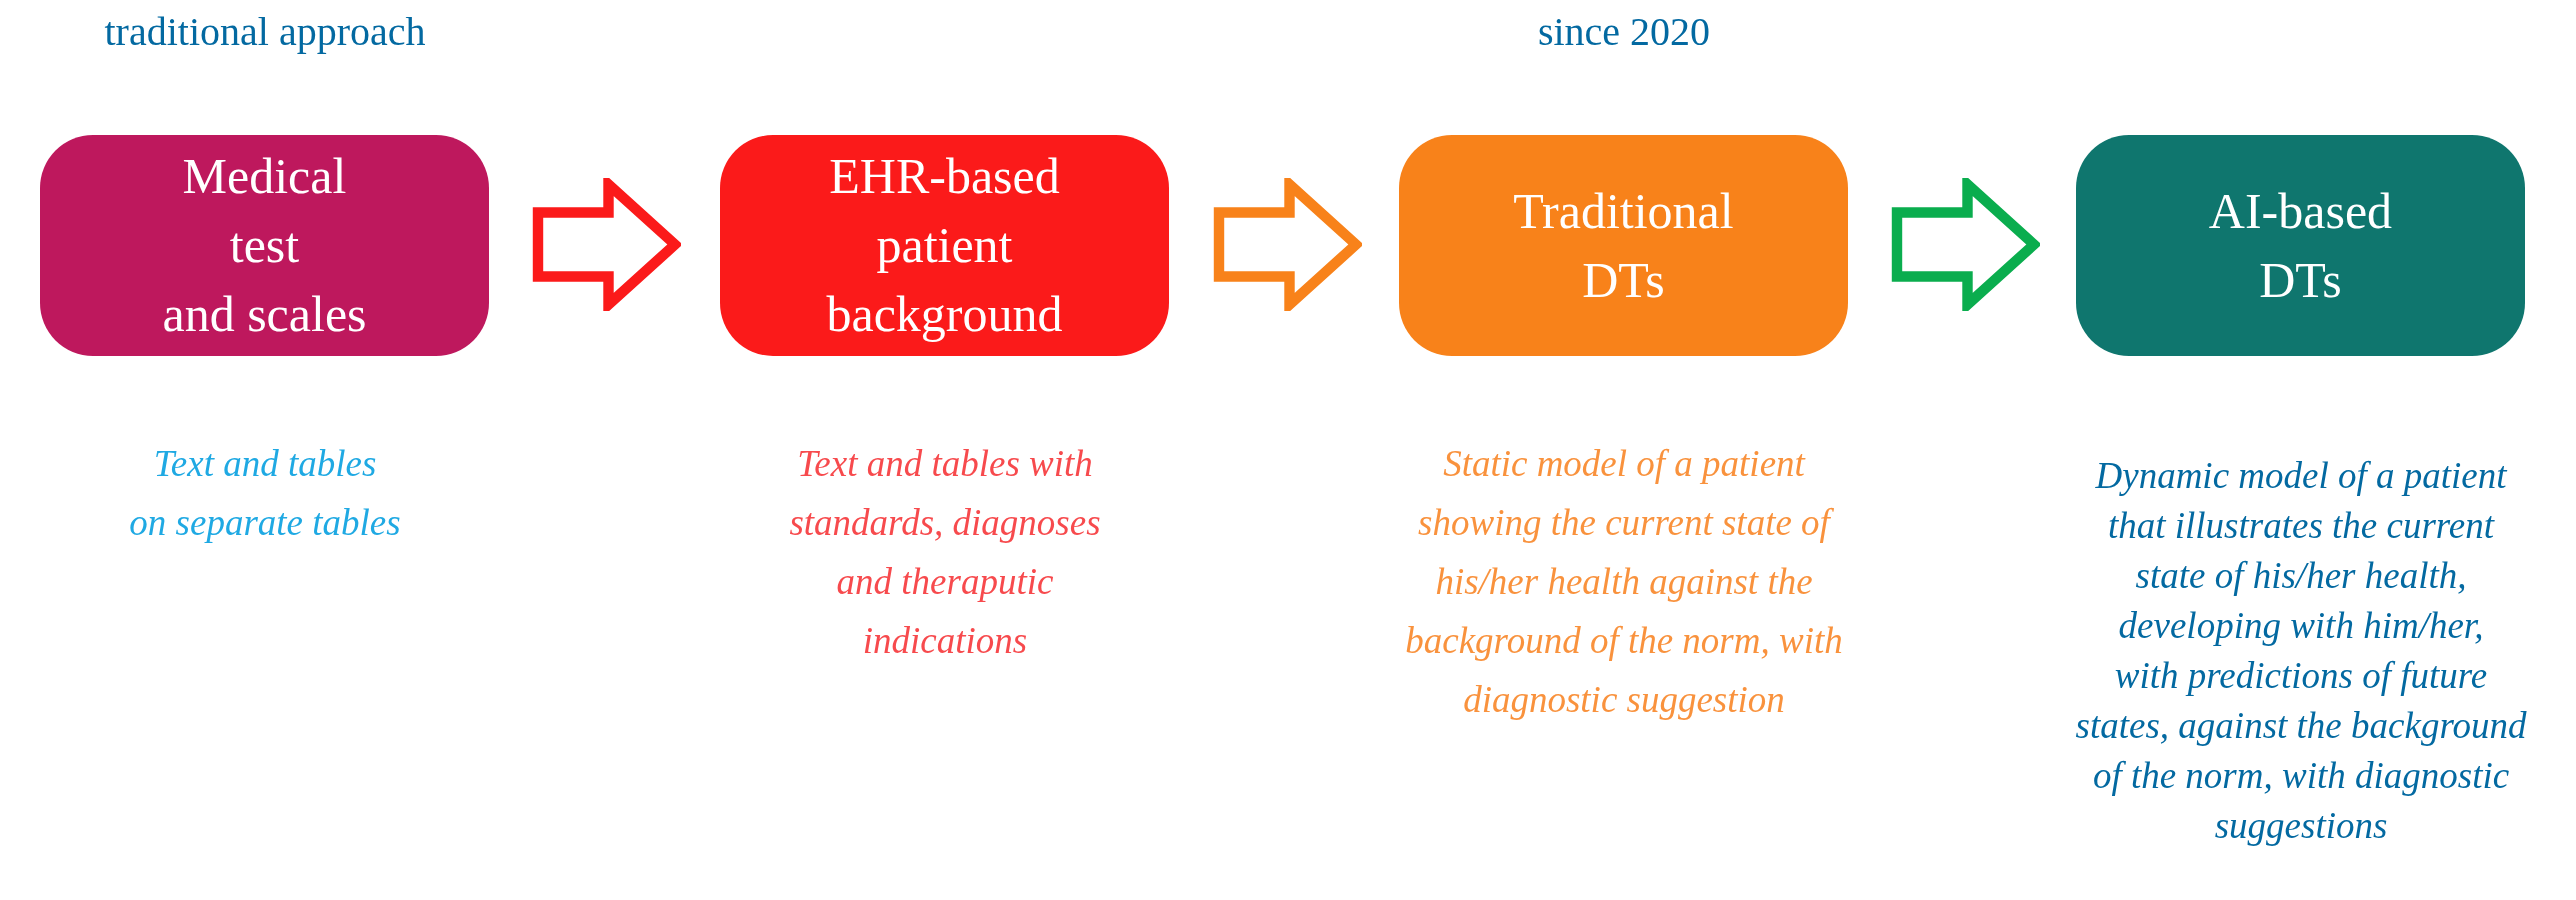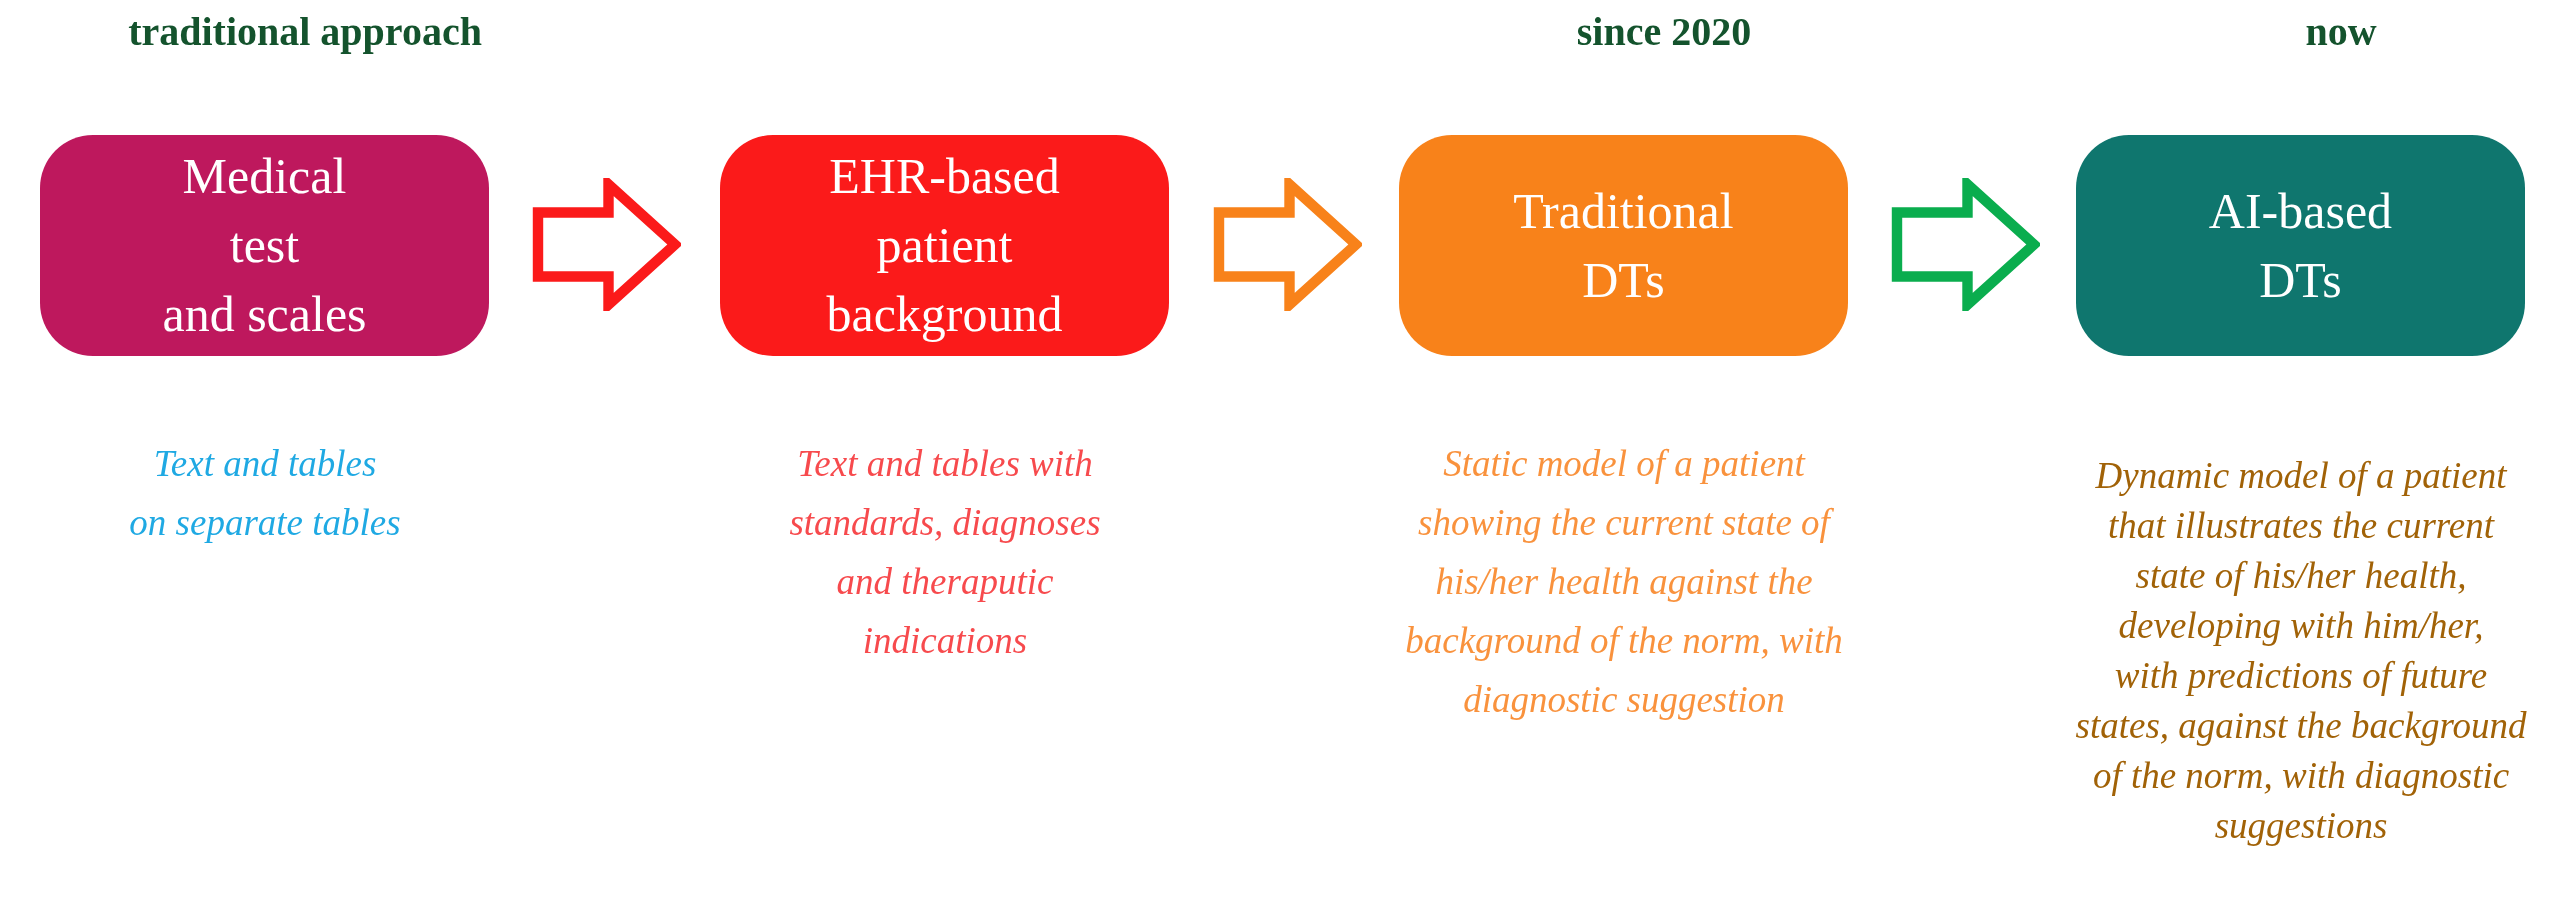--- a/index.html
+++ b/index.html
@@ -28,24 +28,23 @@
   .col.c2 { left: 1359px; }
   .col.c3 { left: 2036px; }
 
   .header {
     position: absolute;
     top: 8px;
     left: 0;
     width: 100%;
     text-align: center;
     font-size: 40px;
-    font-weight: bold;
-    color: #14532d;
+    font-weight: normal;
+    color: #0369a1;
     white-space: pre-line;
-    padding-left: 40px;
   }
   .box {
     position: absolute;
     top: 135px;
     left: 40px;
     width: 449px;
     height: 221px;
     border-radius: 53px;
     display: flex;
     align-items: center;
@@ -127,24 +126,23 @@
 his/her health against the
 background of the norm, with
 diagnostic suggestion</div>
   </div>
 
   <svg class="arrow a2" viewBox="0 0 185 166" xmlns="http://www.w3.org/2000/svg">
     <polygon points="7,43 95,43 95,8 178,83 95,158 95,123 7,123" stroke="#0AAD4E"></polygon>
   </svg>
 
   <div class="col c3">
-    <div class="header">now</div>
     <div class="box" style="background-color: #0f766e;">AI-based
 DTs</div>
-    <div class="desc" style="color: #a16207;">Dynamic model of a patient
+    <div class="desc" style="color: #0369a1;">Dynamic model of a patient
 that illustrates the current
 state of his/her health,
 developing with him/her,
 with predictions of future
 states, against the background
 of the norm, with diagnostic
 suggestions</div>
   </div>
 
 </div>

